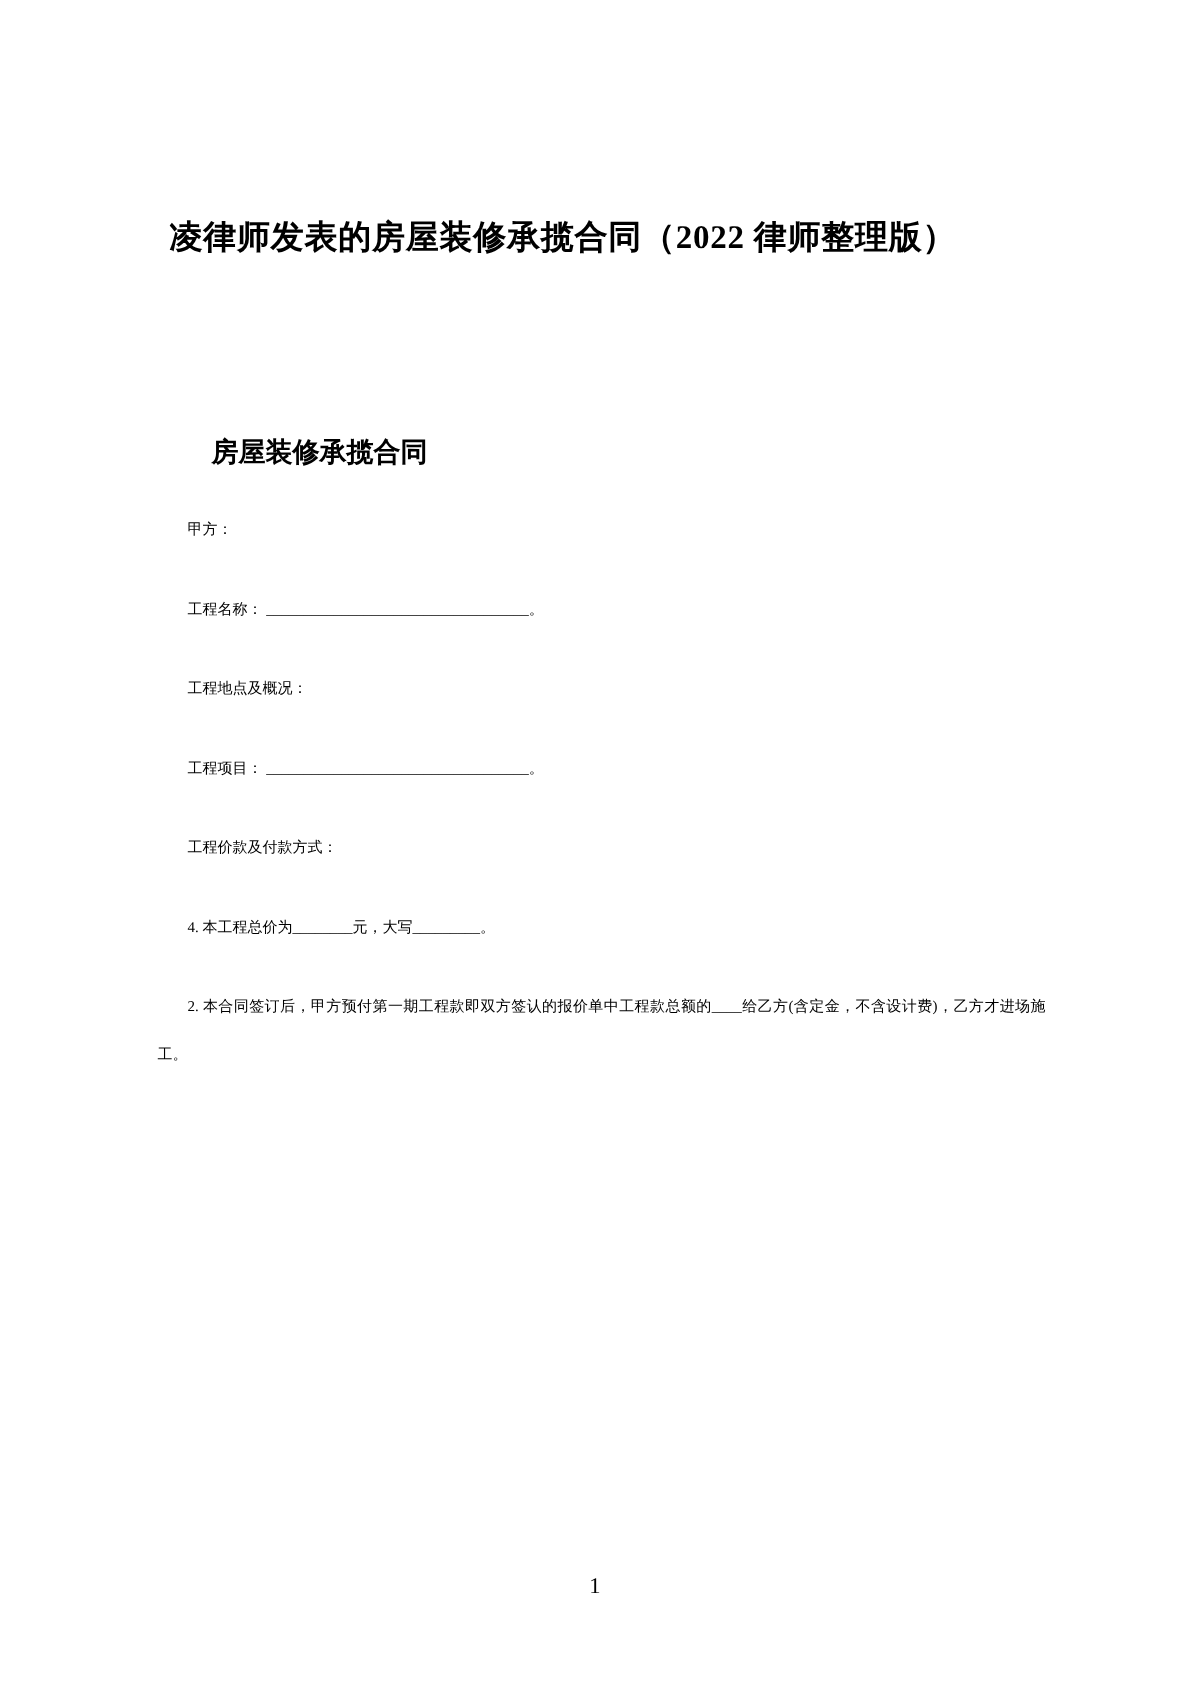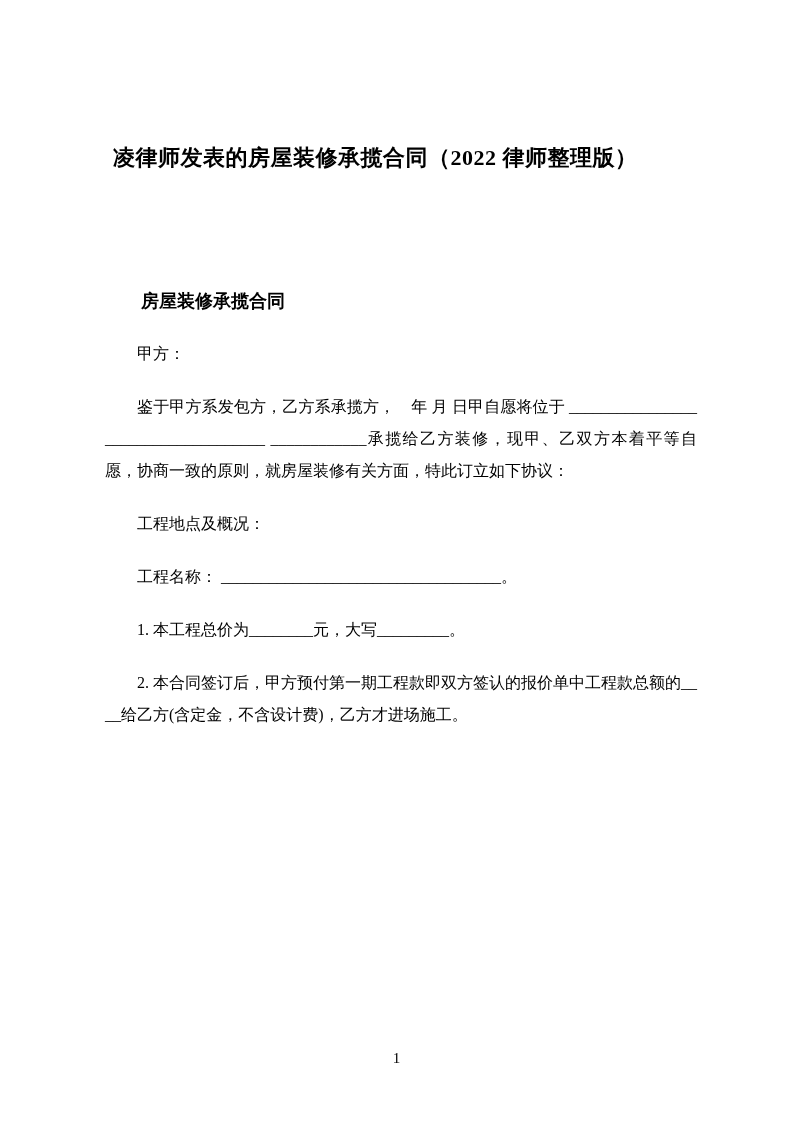--- a/index.html
+++ b/index.html
@@ -29,21 +29,21 @@
   }
   .contract-heading {
     font-size: 18px;
     font-weight: bold;
     line-height: 32px;
     margin-top: 112px;
     text-indent: 2em;
     white-space: pre-wrap;
   }
   .para {
-    font-size: 16px;
+    font-size: 10px;
     line-height: 32px;
     margin-bottom: 21px;
     text-indent: 2em;
     text-align: justify;
     white-space: pre-wrap;
     word-break: break-all;
   }
   .para.first-after-heading { margin-top: 21px; }
   .page-number {
     position: absolute;
@@ -60,29 +60,30 @@
 
 <div class="page">
 
   <h1 class="doc-title">凌律师发表的房屋装修承揽合同（2022 律师整理版）</h1>
 
   <h2 class="contract-heading">房屋装修承揽合同</h2>
 
   <p class="para first-after-heading">甲方：</p>
 
 
-  <p class="para">鉴于甲方系发包方，乙方系承揽方，　年 月 日甲自愿将位于 ________________ ____________________ ____________承揽给乙方装修，现甲、乙双方本着平等自愿，协商一致的原则，就房屋装修有关方面，特此订立如下协议：</p>
+
+  <p class="para">工程名称： ___________________________________。</p>
 
   <p class="para">工程地点及概况：</p>
 
-  <p class="para">工程名称： ___________________________________。</p>
 
 
+  <p class="para">工程项目： ___________________________________。</p>
 
+  <p class="para">工程价款及付款方式：</p>
 
-
-  <p class="para">1. 本工程总价为________元，大写_________。</p>
+  <p class="para">4. 本工程总价为________元，大写_________。</p>
 
   <p class="para">2. 本合同签订后，甲方预付第一期工程款即双方签认的报价单中工程款总额的____给乙方(含定金，不含设计费)，乙方才进场施工。</p>
 
   <div class="page-number">1</div>
 
 </div>
 
 </body></html>

